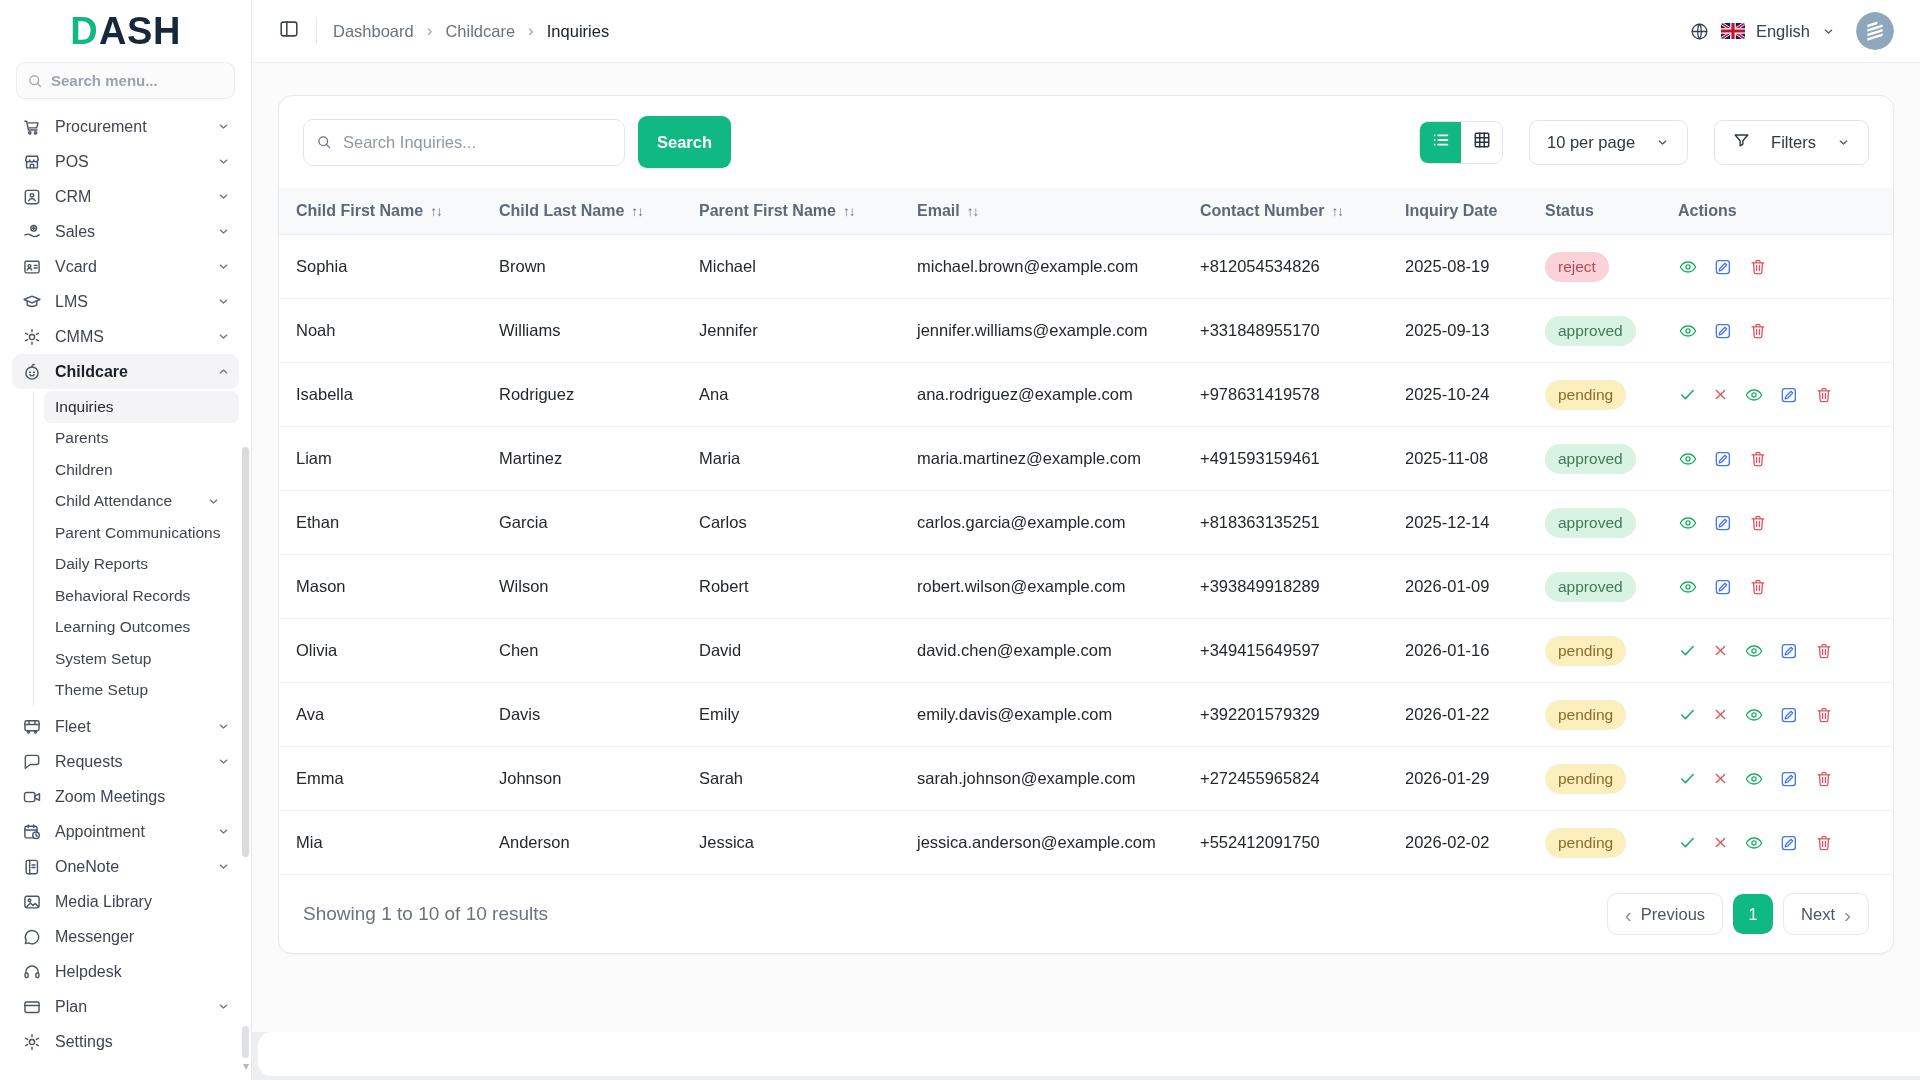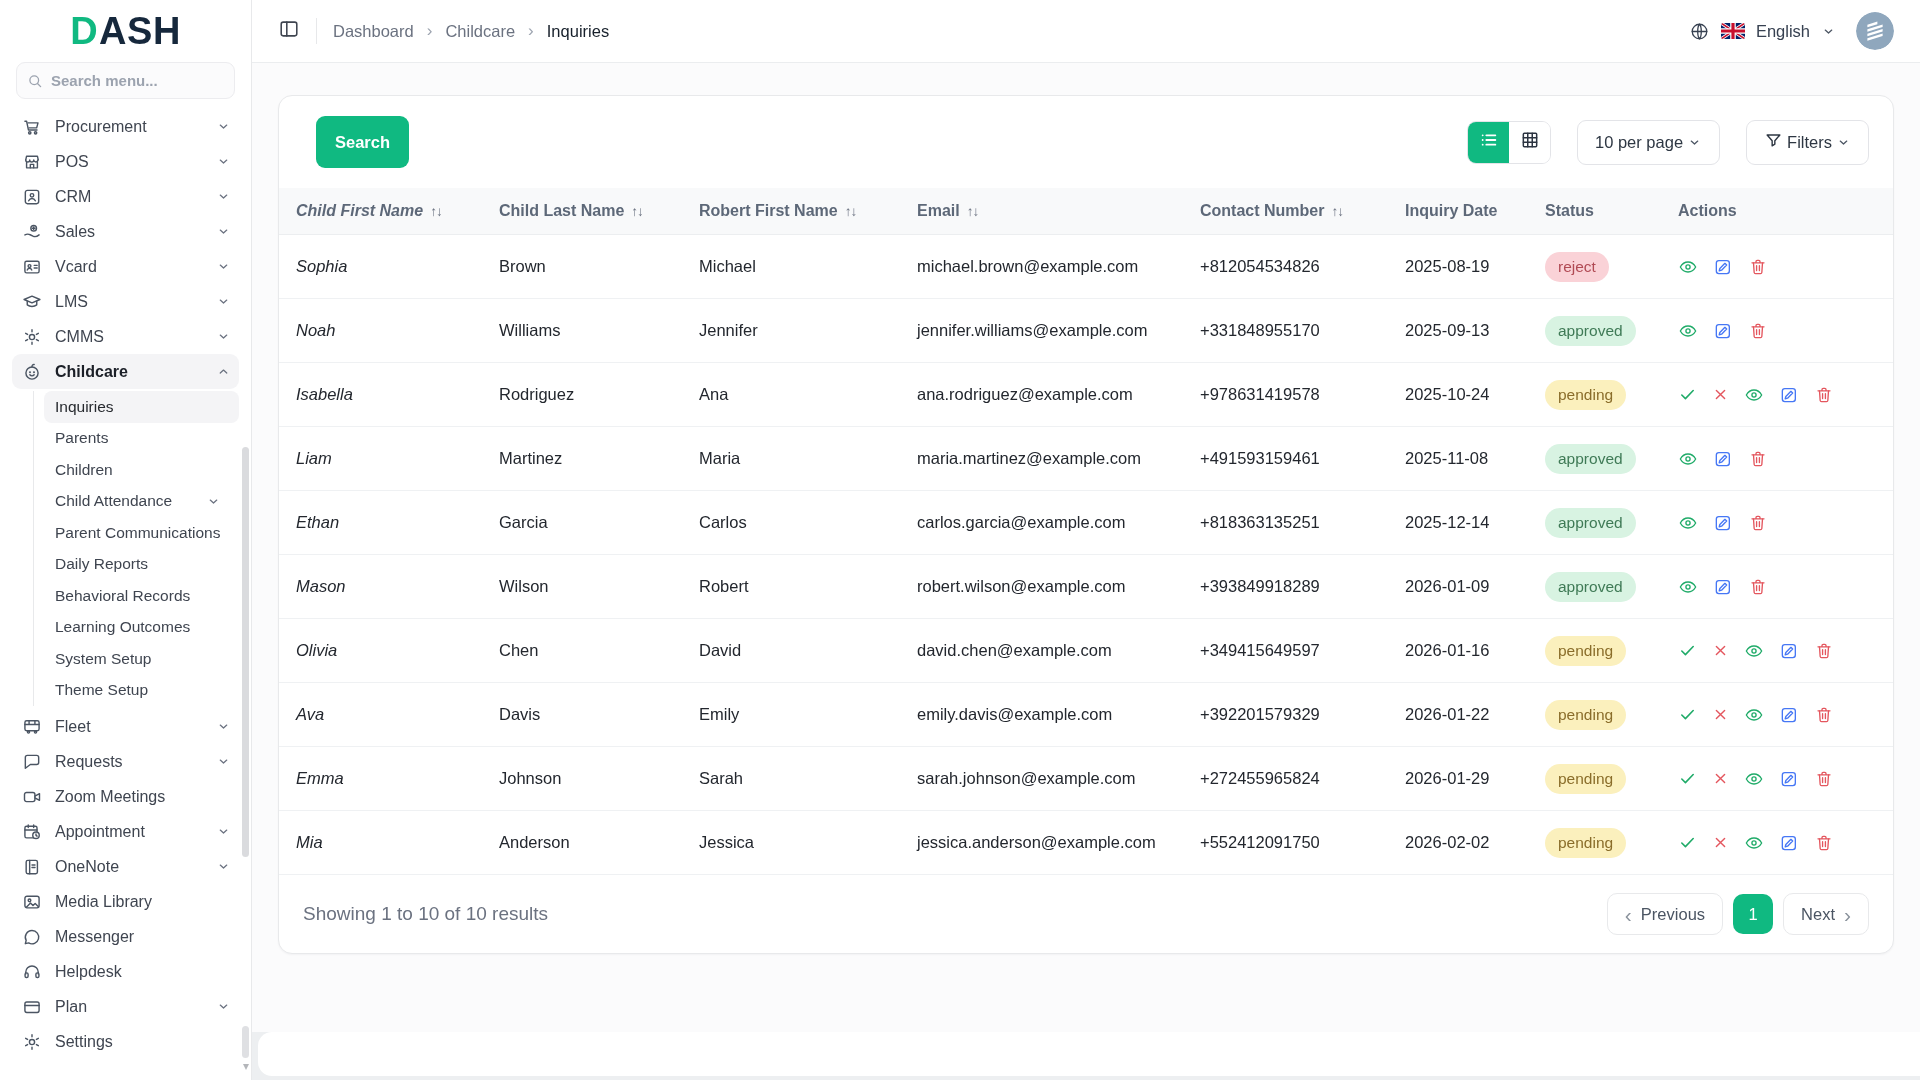--- a/index.html
+++ b/index.html
@@ -68,27 +68,27 @@
           padding:0 12px 0 39px; font-size:16.5px; color:#374151; outline:none; font-family:inherit; }
   .search-wrap input::placeholder { color:#8f98a3; }
   .search-wrap .icn { position:absolute; left:12px; top:14px; color:#6b7280; display:flex; }
   .search-btn { margin-left:13px; height:52px; padding:0 19px; background:#10b981; color:#fff;
           border:none; border-radius:9px; font-size:16.5px; font-weight:bold; cursor:pointer; font-family:inherit; }
   .tl-right { display:flex; align-items:center; gap:26px; }
   .view-toggle { display:flex; border:1px solid #e3e4e8; border-radius:9px; overflow:hidden; }
   .vt-btn { width:41px; height:41px; display:flex; align-items:center; justify-content:center;
             background:#fff; color:#2b3340; cursor:pointer; }
   .vt-btn.active { background:#10b981; color:#fff; }
-  .per-page, .filters-btn { display:flex; align-items:center; gap:4px; border:1px solid #e3e4e8;
+  .per-page, .filters-btn { display:flex; align-items:center; gap:20px; border:1px solid #e3e4e8;
             border-radius:9px; height:45px; padding:0 17px; font-size:16.5px; color:#2e3743;
             cursor:pointer; background:#fff; }
   table { width:100%; border-collapse:collapse; }
   thead th { background:#f8f9fa; text-align:left; font-size:16px; font-weight:bold; color:#5d6878;
              padding:14px 20px; white-space:nowrap; border-bottom:1px solid #eceef0; }
-  thead th:first-child, tbody td:first-child { padding-left:17px;font-style:italic; }
+  thead th:first-child, tbody td:first-child { padding-left:17px; }
   th .sort { margin-left:7px; color:#6b7280; font-size:13.5px; letter-spacing:-1px; }
   tbody td { padding:0 20px; height:64px; font-size:16.5px; color:#23272e; border-bottom:1px solid #eff1f3; }
   col.c1{width:200px} col.c2{width:200px} col.c3{width:218px} col.c4{width:283px}
   col.c5{width:205px} col.c6{width:140px} col.c7{width:133px}
   .pill { display:inline-block; padding:6px 13px; border-radius:999px; font-size:15.5px; }
   .actions { display:flex; align-items:center; gap:15px; }
   .act { display:flex; cursor:pointer; }
   .act-view, .act-approve { color:#1fab68; }
   .act-edit { color:#4677f5; }
   .act-delete, .act-reject { color:#e4565e; }
@@ -463,20 +463,29 @@
           </svg>
         </span>
     </div>
   </header>
 
   <div class="content">
 
     <div class="card">
       <div class="toolbar">
         <div class="tl-left">
+          <div class="search-wrap">
+            <span class="icn">
+                <svg width="18" height="18" viewBox="0 0 24 24" fill="none" stroke="currentColor" stroke-width="1.7" stroke-linecap="round" stroke-linejoin="round">
+                  <circle cx="11" cy="11" r="5.8"></circle>
+                  <path d="M15.3 15.3L19.5 19.5"></path>
+                </svg>
+              </span>
+            <input type="text" placeholder="Search Inquiries..." style="">
+          </div>
           <button class="search-btn">Search</button>
         </div>
         <div class="tl-right">
           <div class="view-toggle">
             <span class="vt-btn active">
                 <span class="ic-list"><svg width="20" height="20" viewBox="0 0 24 24" fill="none" stroke="currentColor" stroke-width="2.2" stroke-linecap="round" stroke-linejoin="round">
                     <path d="M4.4 6.4h.01M4.4 12h.01M4.4 17.6h.01M8.8 6.4h10.8M8.8 12h10.8M8.8 17.6h10.8"></path>
                   </svg></span>
               </span>
             <span class="vt-btn">
@@ -516,21 +525,21 @@
             <col class="c4">
           <col class="c5">
             <col class="c6">
             <col class="c7">
             <col>
         </colgroup>
         <thead>
             <tr>
               <th><span>Child First Name</span><span class="sort">↑↓</span></th>
               <th><span>Child Last Name</span><span class="sort">↑↓</span></th>
-              <th><span>Robert First Name</span><span class="sort">↑↓</span></th>
+              <th><span>Parent First Name</span><span class="sort">↑↓</span></th>
               <th><span>Email</span><span class="sort">↑↓</span></th>
               <th><span>Contact Number</span><span class="sort">↑↓</span></th>
               <th><span>Inquiry Date</span></th>
               <th><span>Status</span></th>
               <th><span>Actions</span></th>
             </tr>
           </thead>
         <tbody>
             <tr>
               <td>Sophia</td>

